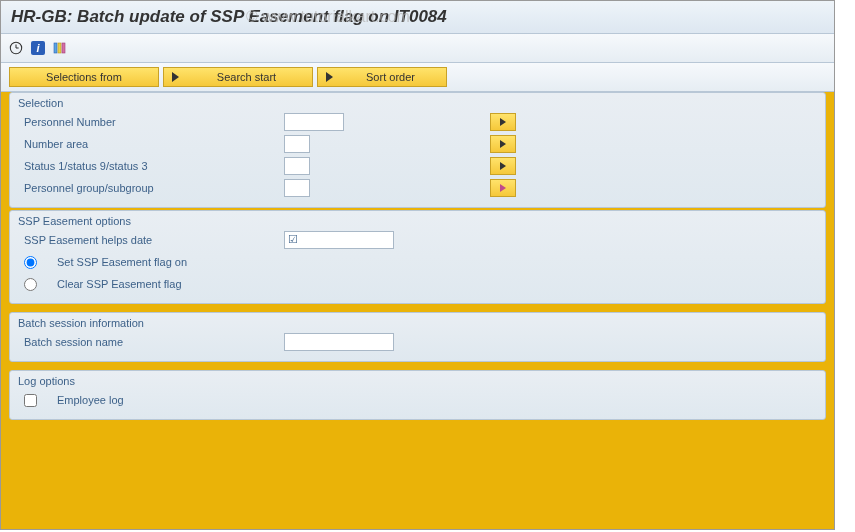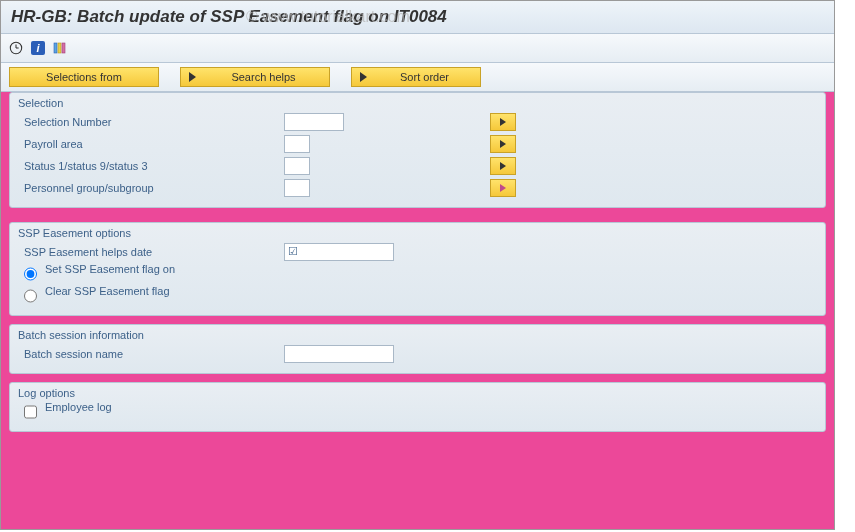--- a/index.html
+++ b/index.html
@@ -57,21 +57,21 @@
     justify-content: center;
     border-radius: 2px;
     cursor: pointer;
   }
   
   .app-toolbar {
     background: linear-gradient(#f6f9fc, #e6edf3);
     border-bottom: 1px solid #b8c7d6;
     padding: 4px 8px;
     display: flex;
-    gap: 21px;
+    gap: 4px;
     align-items: center;
   }
   .gold-btn {
     background: linear-gradient(#ffe36b, #f5c83a);
     border: 1px solid #c9a227;
     height: 20px;
     font-size: 11px;
     color: #333;
     display: inline-flex;
     align-items: center;
@@ -83,21 +83,21 @@
   .gold-btn .arrow-right {
     display:inline-block;
     width:0;height:0;
     border-top:5px solid transparent;
     border-bottom:5px solid transparent;
     border-left:7px solid #333;
     margin-right: 10px;
   }
   
   .content-area {
-    background: #ec4899;
+    background: #eab308;
     padding: 0 8px 8px 8px;
     height: calc(100% - 30px - 28px - 30px);
     box-sizing: border-box;
     overflow: hidden;
   }
   .group {
     border: 1px solid #b8c7d6;
     background: linear-gradient(#e9eef3, #dfe8ef);
     border-radius: 3px;
     margin-top: 8px;
@@ -152,21 +152,22 @@
   .selopt-btn .arrow-right {
     display:inline-block;
     width:0;height:0;
     border-top:4px solid transparent;
     border-bottom:4px solid transparent;
     border-left:6px solid #333;
   }
   .selopt-btn.multi .arrow-right { border-left-color: #c04b8a; }
   .radio-row, .check-row {
     display: flex;
-    gap: 4px;
+    align-items: center;
+    gap: 16px;
     height: 22px;
     padding: 0 14px;
     color: #3d6189;
     font-size: 11px;
   }
   input[type=radio], input[type=checkbox] {
     margin: 0 4px 0 0;
   }
   .spacer-col { width: 150px; display: inline-block;}
   
@@ -221,46 +222,46 @@
       </span>
     </span>
   </div>
 
   <div class="app-toolbar">
     <button class="gold-btn wide">
       <span>Selections from</span>
     </button>
     <button class="gold-btn" style="min-width:150px">
       <span class="arrow-right"></span>
-      <span style="flex:1;text-align:center">Search helps</span>
+      <span style="flex:1;text-align:center">Search start</span>
     </button>
     <button class="gold-btn" style="min-width:130px">
       <span class="arrow-right"></span>
       <span style="flex:1;text-align:center">Sort order</span>
     </button>
   </div>
 
   <div class="content-area">
 
     <div class="group" style="margin-top:0px">
       <div class="group-title">Selection</div>
 
       <div class="row">
-        <div class="row-label">Selection Number</div>
+        <div class="row-label">Personnel Number</div>
         <div class="row-input">
           <input class="text-field w-short" value="" style="">
           <span class="spacer-col" style="width:130px"></span>
           <span class="selopt-btn">
               <span class="arrow-right"></span>
             </span>
         </div>
       </div>
 
       <div class="row">
-        <div class="row-label">Payroll area</div>
+        <div class="row-label">Number area</div>
         <div class="row-input">
           <input class="text-field w-xshort" value="" style="">
           <span class="spacer-col" style="width:164px"></span>
           <span class="selopt-btn">
               <span class="arrow-right"></span>
             </span>
         </div>
       </div>
 
       <div class="row">
@@ -280,21 +281,21 @@
         <div class="row-input">
           <input class="text-field w-xshort" value="" style="">
           <span class="spacer-col" style="width:164px"></span>
           <span class="selopt-btn multi">
               <span class="arrow-right"></span>
             </span>
         </div>
       </div>
     </div>
 
-    <div class="group" style="margin-top:14px">
+    <div class="group" style="margin-top:2px">
       <div class="group-title">SSP Easement options</div>
       <div class="row">
         <div class="row-label">SSP Easement helps date</div>
         <div class="row-input" style="position:relative;">
           <input class="text-field w-xlong" value="" style="">
           <span style="position:absolute;left:4px;top:2px;color:#3d6189;pointer-events:none;font-size:11px">☑</span>
         </div>
       </div>
       <label class="radio-row">
         <input type="radio" name="sspflag" checked="" style="">

